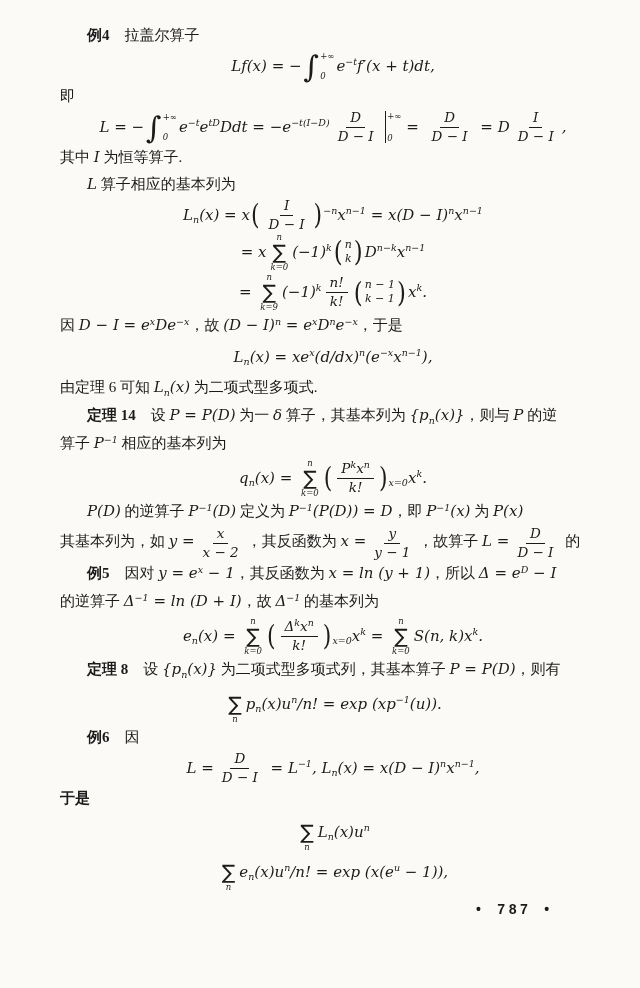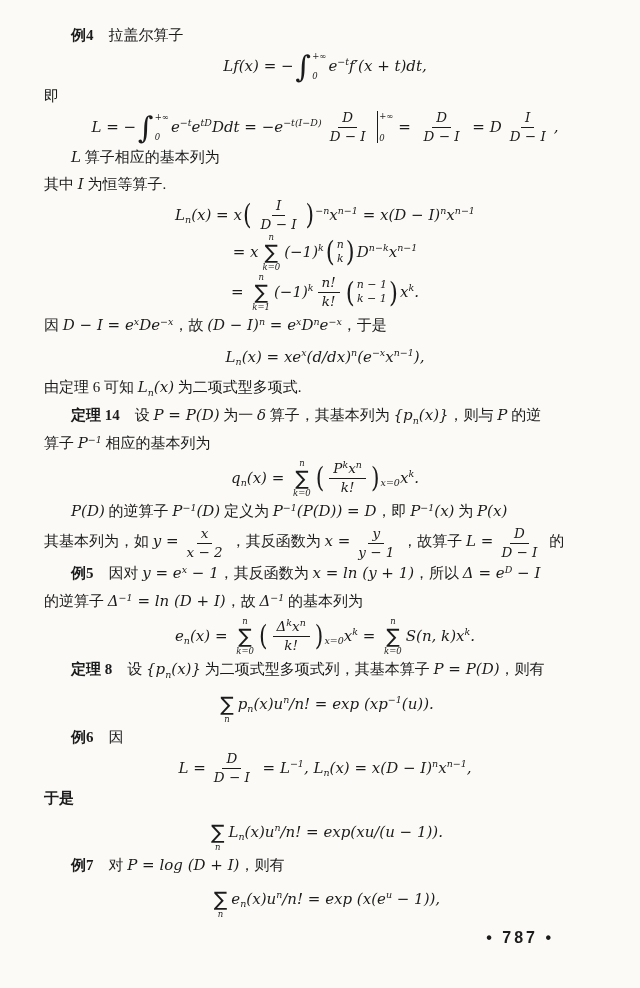--- a/index.html
+++ b/index.html
@@ -1,21 +1,21 @@
 <!DOCTYPE html>
 <html><head>
 <meta charset="utf-8">
 <style>
   html,body{margin:0;padding:0;}
   body{
     width:640px;height:988px;overflow:hidden;
     background:#fbfaf7;color:#1b1b1b;
     font-family:"Liberation Serif","DejaVu Serif",serif;
   }
-  #page{padding:22px 34px 0 44px;}
+  #page{padding:22px 34px 0 60px;}
   .t-line{font-size:15px;line-height:27px;white-space:nowrap;}
   .indent{padding-left:27px;}
   .f-line{display:flex;justify-content:center;align-items:center;min-height:34px;font-size:15px;white-space:nowrap;}
   .t-c{font-family:"Liberation Serif",serif;}
   .t-b{font-family:"Liberation Serif",serif;font-weight:bold;}
   .t-m{font-family:"DejaVu Serif",serif;font-style:italic;white-space:pre;}
   .t-sup,.t-sub{font-family:"DejaVu Serif",serif;font-style:italic;font-size:9.5px;position:relative;white-space:pre;}
   .t-sup{top:-5px;}
   .t-sub{top:4px;}
   .t-bigp{font-family:"DejaVu Serif",serif;display:inline-block;font-size:22px;transform:scaleY(1.3);vertical-align:middle;line-height:1;margin:0 1px;}
@@ -27,21 +27,21 @@
   .sum .sym{font-family:"DejaVu Sans",sans-serif;font-style:normal;font-size:20px;line-height:1;}
   .intw{display:inline-flex;align-items:center;vertical-align:middle;margin:0 2px;}
   .intw .sym{font-family:"DejaVu Serif",serif;font-style:normal;font-size:30px;line-height:0.9;}
   .intw .lims,.evb .lims{display:inline-flex;flex-direction:column;justify-content:space-between;height:30px;font-family:"DejaVu Serif",serif;font-style:italic;font-size:8.5px;margin-left:1px;}
   .evb{display:inline-flex;align-items:center;vertical-align:middle;margin-left:3px;}
   .evb .vline{width:1.5px;background:#1b1b1b;height:32px;display:inline-block;}
   .evb .lims{height:32px;}
   .binom{display:inline-flex;align-items:center;vertical-align:middle;margin:0 2px;}
   .binom .p{font-family:"DejaVu Serif",serif;font-size:23px;line-height:1;display:inline-block;transform:scaleY(1.2);}
   .binom .col{display:inline-flex;flex-direction:column;align-items:center;font-family:"DejaVu Serif",serif;font-style:italic;font-size:11px;line-height:1.3;padding:0 2px;}
-  .pageno{text-align:right;padding:10px 52px 0 0;font-weight:bold;font-size:16px;letter-spacing:3px;font-family:Liberation Sans, sans-serif;}
+  .pageno{text-align:right;padding:10px 52px 0 0;font-weight:bold;font-size:14px;letter-spacing:3px;font-family:Liberation Mono, monospace;}
 </style>
 </head>
 <body>
 
 <main id="page">
   <div id="content">
       <div class="t-line indent"><span class="t-b">例4</span><span class="t-c">　拉盖尔算子</span></div>
       <div class="f-line">
         <span class="t-m">Lf(x) = −</span>
         <span class="intw">
@@ -87,22 +87,22 @@
           <span class="num"><span class="t-m">D</span></span>
           <span class="den"><span class="t-m">D − I</span></span>
         </span>
         <span class="t-m"> = D</span>
         <span class="frac">
           <span class="num"><span class="t-m">I</span></span>
           <span class="den"><span class="t-m">D − I</span></span>
         </span>
         <span class="t-m">,</span>
       </div>
+      <div class="t-line"><span class="t-c">其中 </span><span class="t-m">I</span><span class="t-c"> 为恒等算子.</span></div>
       <div class="t-line indent"><span class="t-m">L</span><span class="t-c"> 算子相应的基本列为</span></div>
-      <div class="t-line"><span class="t-c">其中 </span><span class="t-m">I</span><span class="t-c"> 为恒等算子.</span></div>
       <div class="f-line">
         <span class="t-m">L</span>
         <span class="t-sub">n</span>
         <span class="t-m">(x) = x</span>
         <span class="t-bigp">(</span>
         <span class="frac">
           <span class="num"><span class="t-m">I</span></span>
           <span class="den"><span class="t-m">D − I</span></span>
         </span>
         <span class="t-bigp">)</span>
@@ -134,21 +134,21 @@
         <span class="t-m">D</span>
         <span class="t-sup">n−k</span>
         <span class="t-m">x</span>
         <span class="t-sup">n−1</span>
       </div>
       <div class="f-line">
         <span class="t-m">= </span>
         <span class="sum">
           <span class="lim">n</span>
           <span class="sym">∑</span>
-          <span class="lim">k=1</span>
+          <span class="lim">k=9</span>
         </span>
         <span class="t-m">(−1)</span>
         <span class="t-sup">k</span>
         <span class="frac">
           <span class="num"><span class="t-m">n!</span></span>
           <span class="den"><span class="t-m">k!</span></span>
         </span>
         <span class="binom">
           <span class="p">(</span>
           <span class="col">
@@ -275,23 +275,21 @@
       <div class="f-line">
         <span class="sum">
           <span class="lim"></span>
           <span class="sym">∑</span>
           <span class="lim">n</span>
         </span>
         <span class="t-m">L</span>
         <span class="t-sub">n</span>
         <span class="t-m">(x)u</span>
         <span class="t-sup">n</span>
-        <span class="t-m">/n! = exp(xu/(u − 1)).</span>
-      </div>
-      <div class="t-line indent"><span class="t-b">例7</span><span class="t-c">　对 </span><span class="t-m">P = log (D + I)</span><span class="t-c">，则有</span></div>
+      </div>
       <div class="f-line">
         <span class="sum">
           <span class="lim"></span>
           <span class="sym">∑</span>
           <span class="lim">n</span>
         </span>
         <span class="t-m">e</span>
         <span class="t-sub">n</span>
         <span class="t-m">(x)u</span>
         <span class="t-sup">n</span>

